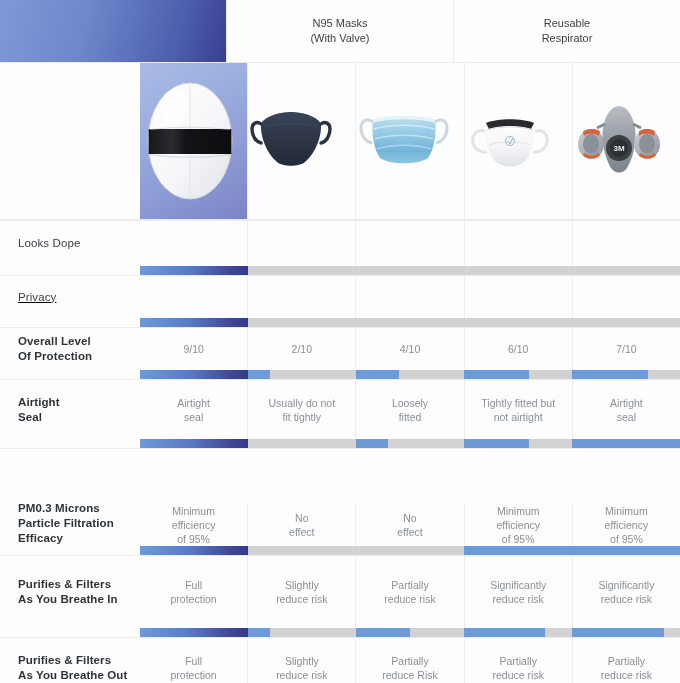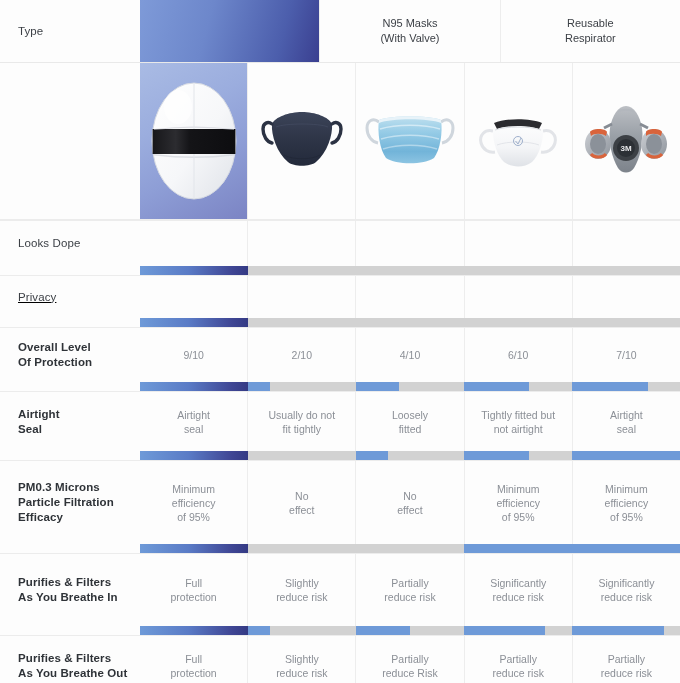--- a/index.html
+++ b/index.html
@@ -54,56 +54,55 @@
   }
 
   
   .image-row { height: 157px; border-bottom: 1px solid #ececec; }
   .image-row .label-cell { background: #fdfdfd; }
   .image-row .cell { border-left: 1px solid #ededed; padding: 6px 0; }
   .image-row .cell.featured {
     background: linear-gradient(150deg,#a9bbe4 0%,#9badde 35%,#8e9ed6 62%,#7b84c4 100%);
     border-left: none;
   }
-  .prod { width: 100%; height: 100%; display: flex; align-items: center; justify-content: center; }
+  .prod { width: 100%; height: 100%; display: flex; align-items: center; }
 
   
   .data-row { border-bottom: none; }
   .bar-row { display: flex; width: 680px; height: 9px; }
   .bar-spacer { width: 140px; flex: 0 0 140px; background: #fdfdfd; }
   .bars { display: flex; flex: 1 1 auto; }
   .bar-track {
     flex: 1 1 0; height: 9px; background: #d2d2d2; position: relative; overflow: hidden;
   }
   .bar-fill { position: absolute; left: 0; top: 0; bottom: 0; background: #6e9ad8; }
   .bar-track.featured .bar-fill {
     background: linear-gradient(90deg,#6e9ad8 0%,#5a7bc6 45%,#3f4694 85%,#343a84 100%);
   }
   .rowline { height: 1px; background: #ececec; width: 680px; }
 
   
   .h-looks   { height: 45px; border-radius: 15px; }
   .h-priv    { height: 42px; text-decoration: underline; }
-  .h-overall { height: 54px; }
+  .h-overall { height: 42px; }
   .h-air     { height: 59px; }
-  .h-pm      { height: 83px; }
+  .h-pm      { height: 97px; align-items: flex-end; }
   .h-in      { height: 72px; }
   .h-out     { height: 60px; }
   .cell-pad { padding: 0 6px; }
 
   
   svg.prod-svg { display: block; }
 </style>
 </head>
 <body>
 
 <div class="table">
 
   <div class="row header-row">
-    <div class="label-cell">Type</div>
     <div class="cells">
       <div class="cell featured cell-pad"></div>
       <div class="cell cell-pad">
           <span>N95 Masks<br>(With Valve)</span>
         </div>
       <div class="cell cell-pad">
           <span>Reusable<br>Respirator</span>
         </div>
     </div>
   </div>

